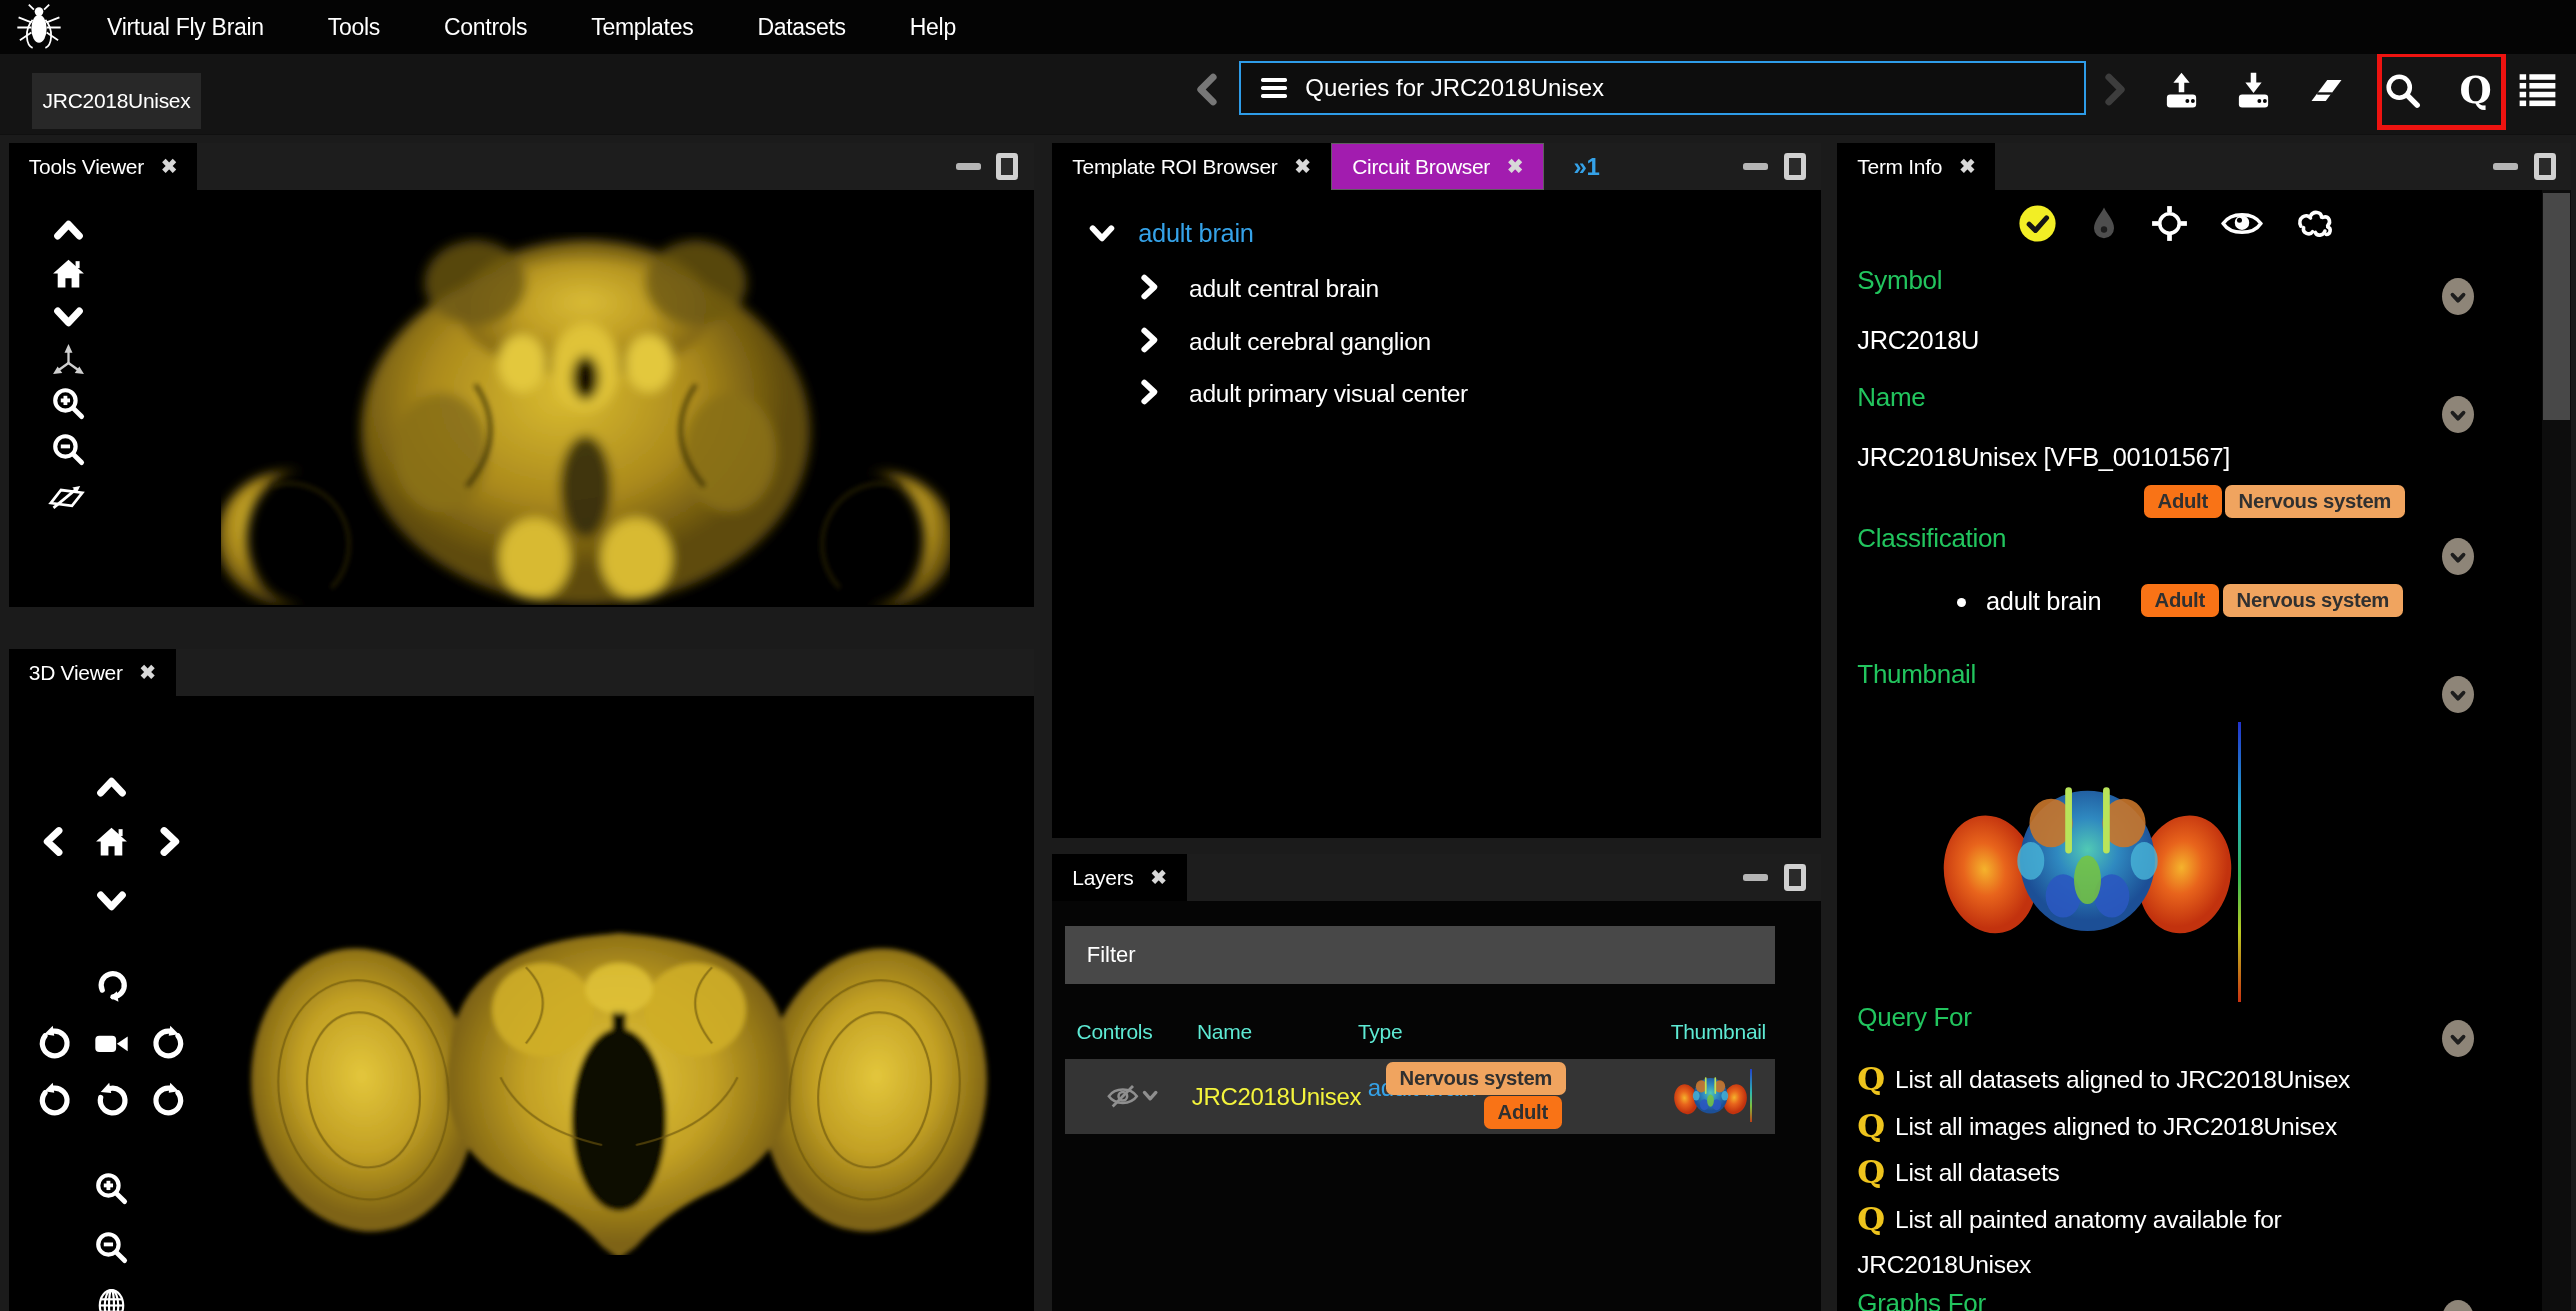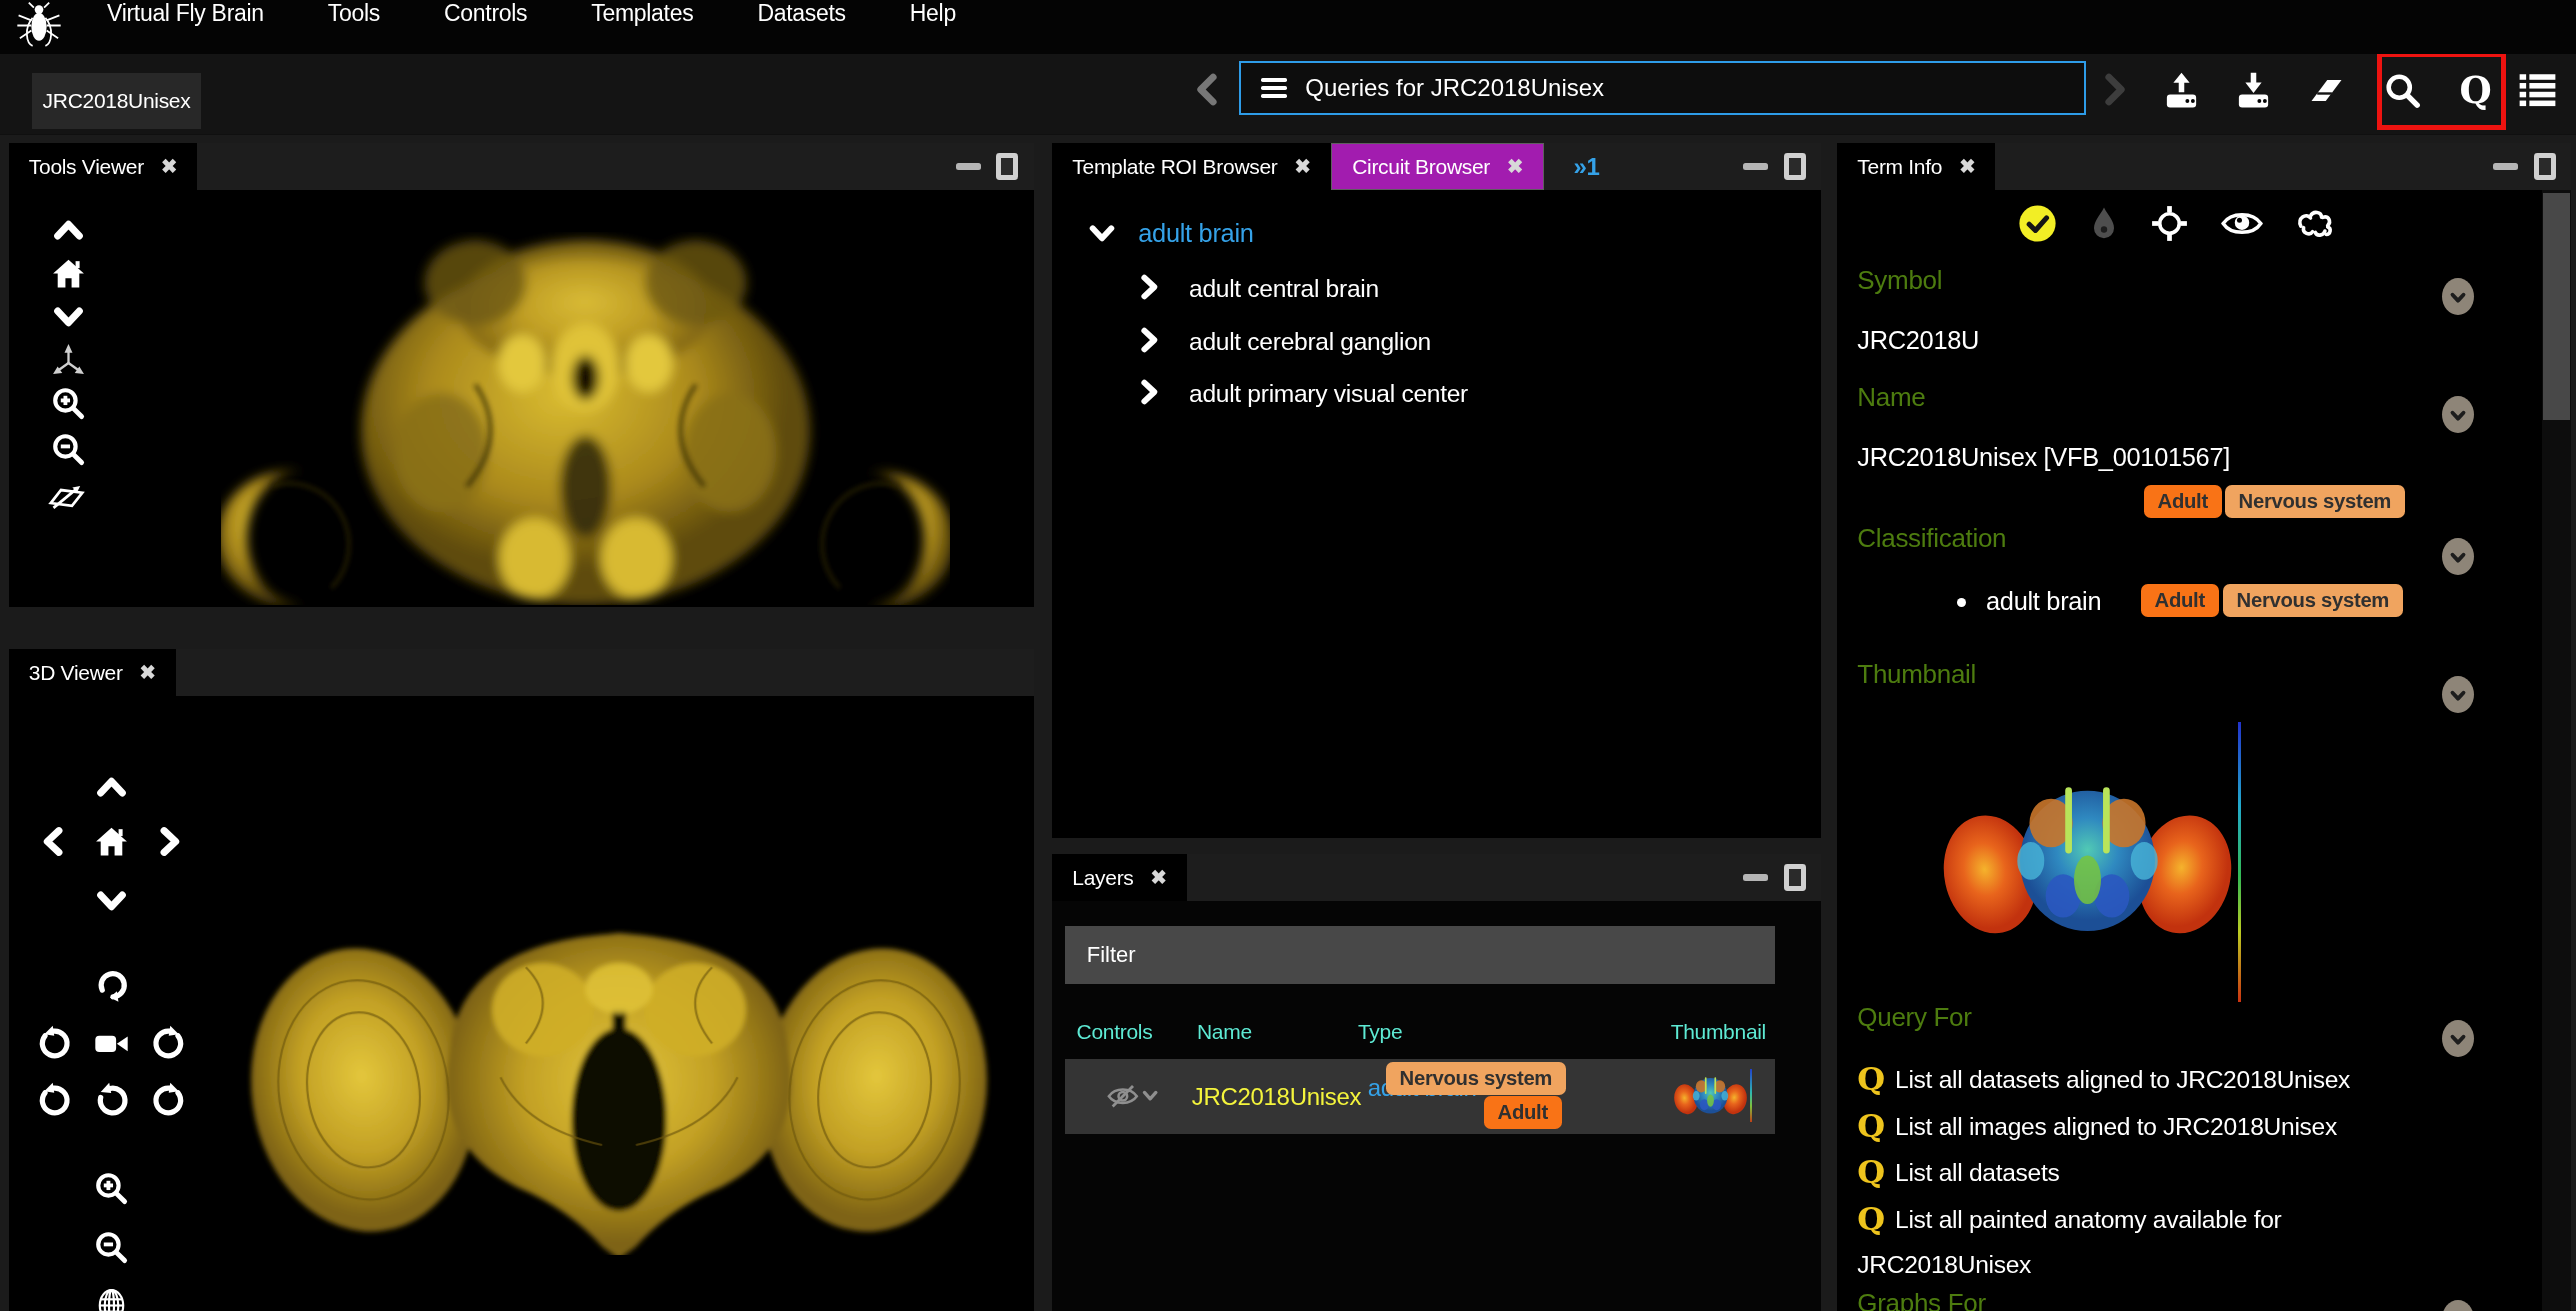--- a/index.html
+++ b/index.html
@@ -3,21 +3,21 @@
 <meta charset="utf-8">
 <style>
   * { margin:0; padding:0; box-sizing:border-box; }
   html,body { background:#1b1b1b; }
   body { width:2576px; height:1312px; overflow:hidden; position:relative;
          font-family:"Liberation Sans", sans-serif; letter-spacing:-0.3px; }
   .abs { position:absolute; }
 
   
   #topnav { position:absolute; left:0; top:0; width:2576px; height:54px; background:#040404;
-            display:flex; align-items:flex-start; z-index:30; }
+            display:flex; align-items:center; z-index:30; }
   #topnav .logo { width:54px; height:51px; margin-left:12px; }
   #topnav .navitems { display:flex; align-items:center; margin-left:41px; gap:64px; }
   #topnav .navitem { color:#fff; font-size:23px; cursor:pointer; white-space:nowrap; }
 
   
   #band { position:absolute; left:0; top:54px; width:2576px; height:81px; background:#141414;
           border-bottom:1.7px solid #101010; z-index:20; }
   #session-tab { position:absolute; left:32px; top:18.6px; width:169px; height:56px; background:#282828;
                  color:#fff; font-size:21px; display:flex; align-items:center; justify-content:center; }
   .navchev { position:absolute; top:17px; width:37px; height:37px; }
@@ -72,21 +72,21 @@
   #layer-row { position:absolute; left:12.7px; top:158px; width:710px; height:75px; background:#343434; }
   .badge { position:absolute; font-size:20.3px; font-weight:bold; color:#303030; padding:5.1px 13.6px;
            border-radius:6.8px; white-space:nowrap; z-index:5; }
   .badge.orange { background:#f0a45f; }
   .badge.yellow { background:#f97316; }
 
   
   .acc { position:absolute; width:32px; height:37px; background:#8e8578; border-radius:50%;
          display:flex; align-items:center; justify-content:center; cursor:pointer; }
   .acc svg { width:22px; height:22px; }
-  .tsec { position:absolute; left:20.3px; color:#4d7c0f; font-size:26px; }
+  .tsec { position:absolute; left:20.3px; color:#22c55e; font-size:26px; }
   .tval { position:absolute; left:20.3px; color:#fff; font-size:25.4px; }
   .query-line { font-size:24.6px; color:#fff; line-height:46px; }
   .qgold { font-family:"DejaVu Serif",serif; font-weight:bold; color:#eec41d; font-size:32px;
            margin-right:10.2px; vertical-align:-2.5px; }
   #scrolltrack { position:absolute; right:0; top:0; width:29px; height:100%; background:#0d0d0d; }
   #scrollthumb { position:absolute; left:0.8px; top:2.5px; width:27px; height:227px; background:#484848; cursor:grab; }
 </style>
 </head>
 <body>
 

